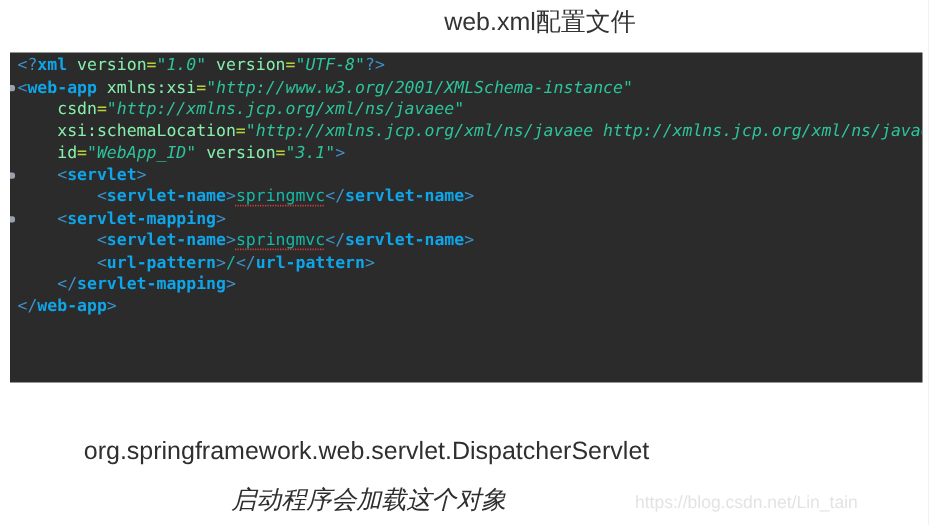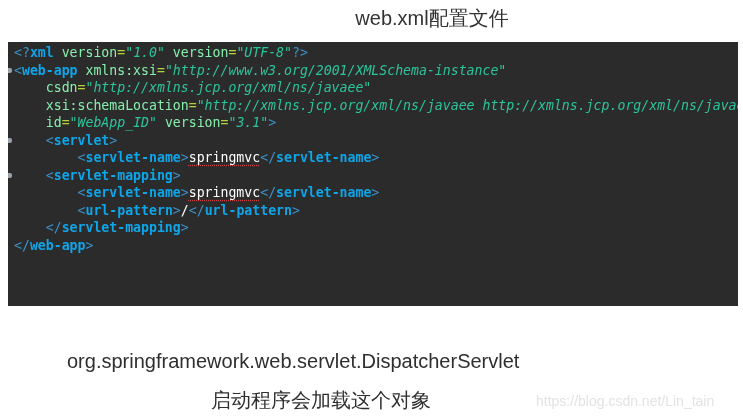--- a/index.html
+++ b/index.html
@@ -35,32 +35,32 @@
     .fold-marker {
       position: absolute; left: -2px; top: 6px;
       width: 6px; height: 5px; border-radius: 2px;
       background: #9aa3ad;
     }
     .br { color: #3d93c9; }
     .tag { color: #0ea5e9; font-weight: bold; text-align: center; }
     .attr { color: #86efac; text-align: right; }
     .eq { color: #b4d23a; }
     .val { color: #2cc49b; font-style: italic; }
-    .txt { color: #ffffff; }
+    .txt { color: #14b8a6; }
     .spell { text-decoration: underline dotted #d04040; text-underline-offset: 3px; }
     .caption-class {
       position: absolute; left: 67px; top: 348px;
       font-size: 20px; color: #2f2f2f; line-height: 26px;
     }
     .caption-desc {
-      position: absolute; left: 211px; top: 386px;
-      font-size: 20px; color: #2f2f2f; line-height: 28px;
+      position: absolute; left: 185px; top: 386px;
+      font-size: 20px; color: #2f2f2f; line-height: 28px; font-style: italic;
     }
     .watermark {
-      position: absolute; left: 536px; top: 392px;
+      position: absolute; left: 508px; top: 392px;
       font-size: 14px; color: #e3e3e3; line-height: 18px;
     }
   </style>
 </head>
 <body>
 
 <div class="caption-top">web.xml配置文件</div>
 
 <div class="code-block" id="code-block">
     <div class="code-line"><span></span><span class="br">&lt;?</span><span class="tag">xml</span><span class="txt"> </span><span class="attr">version</span><span class="eq">=</span><span class="val">"1.0"</span><span class="txt"> </span><span class="attr">version</span><span class="eq">=</span><span class="val">"UTF-8"</span><span class="br">?&gt;</span></div>

